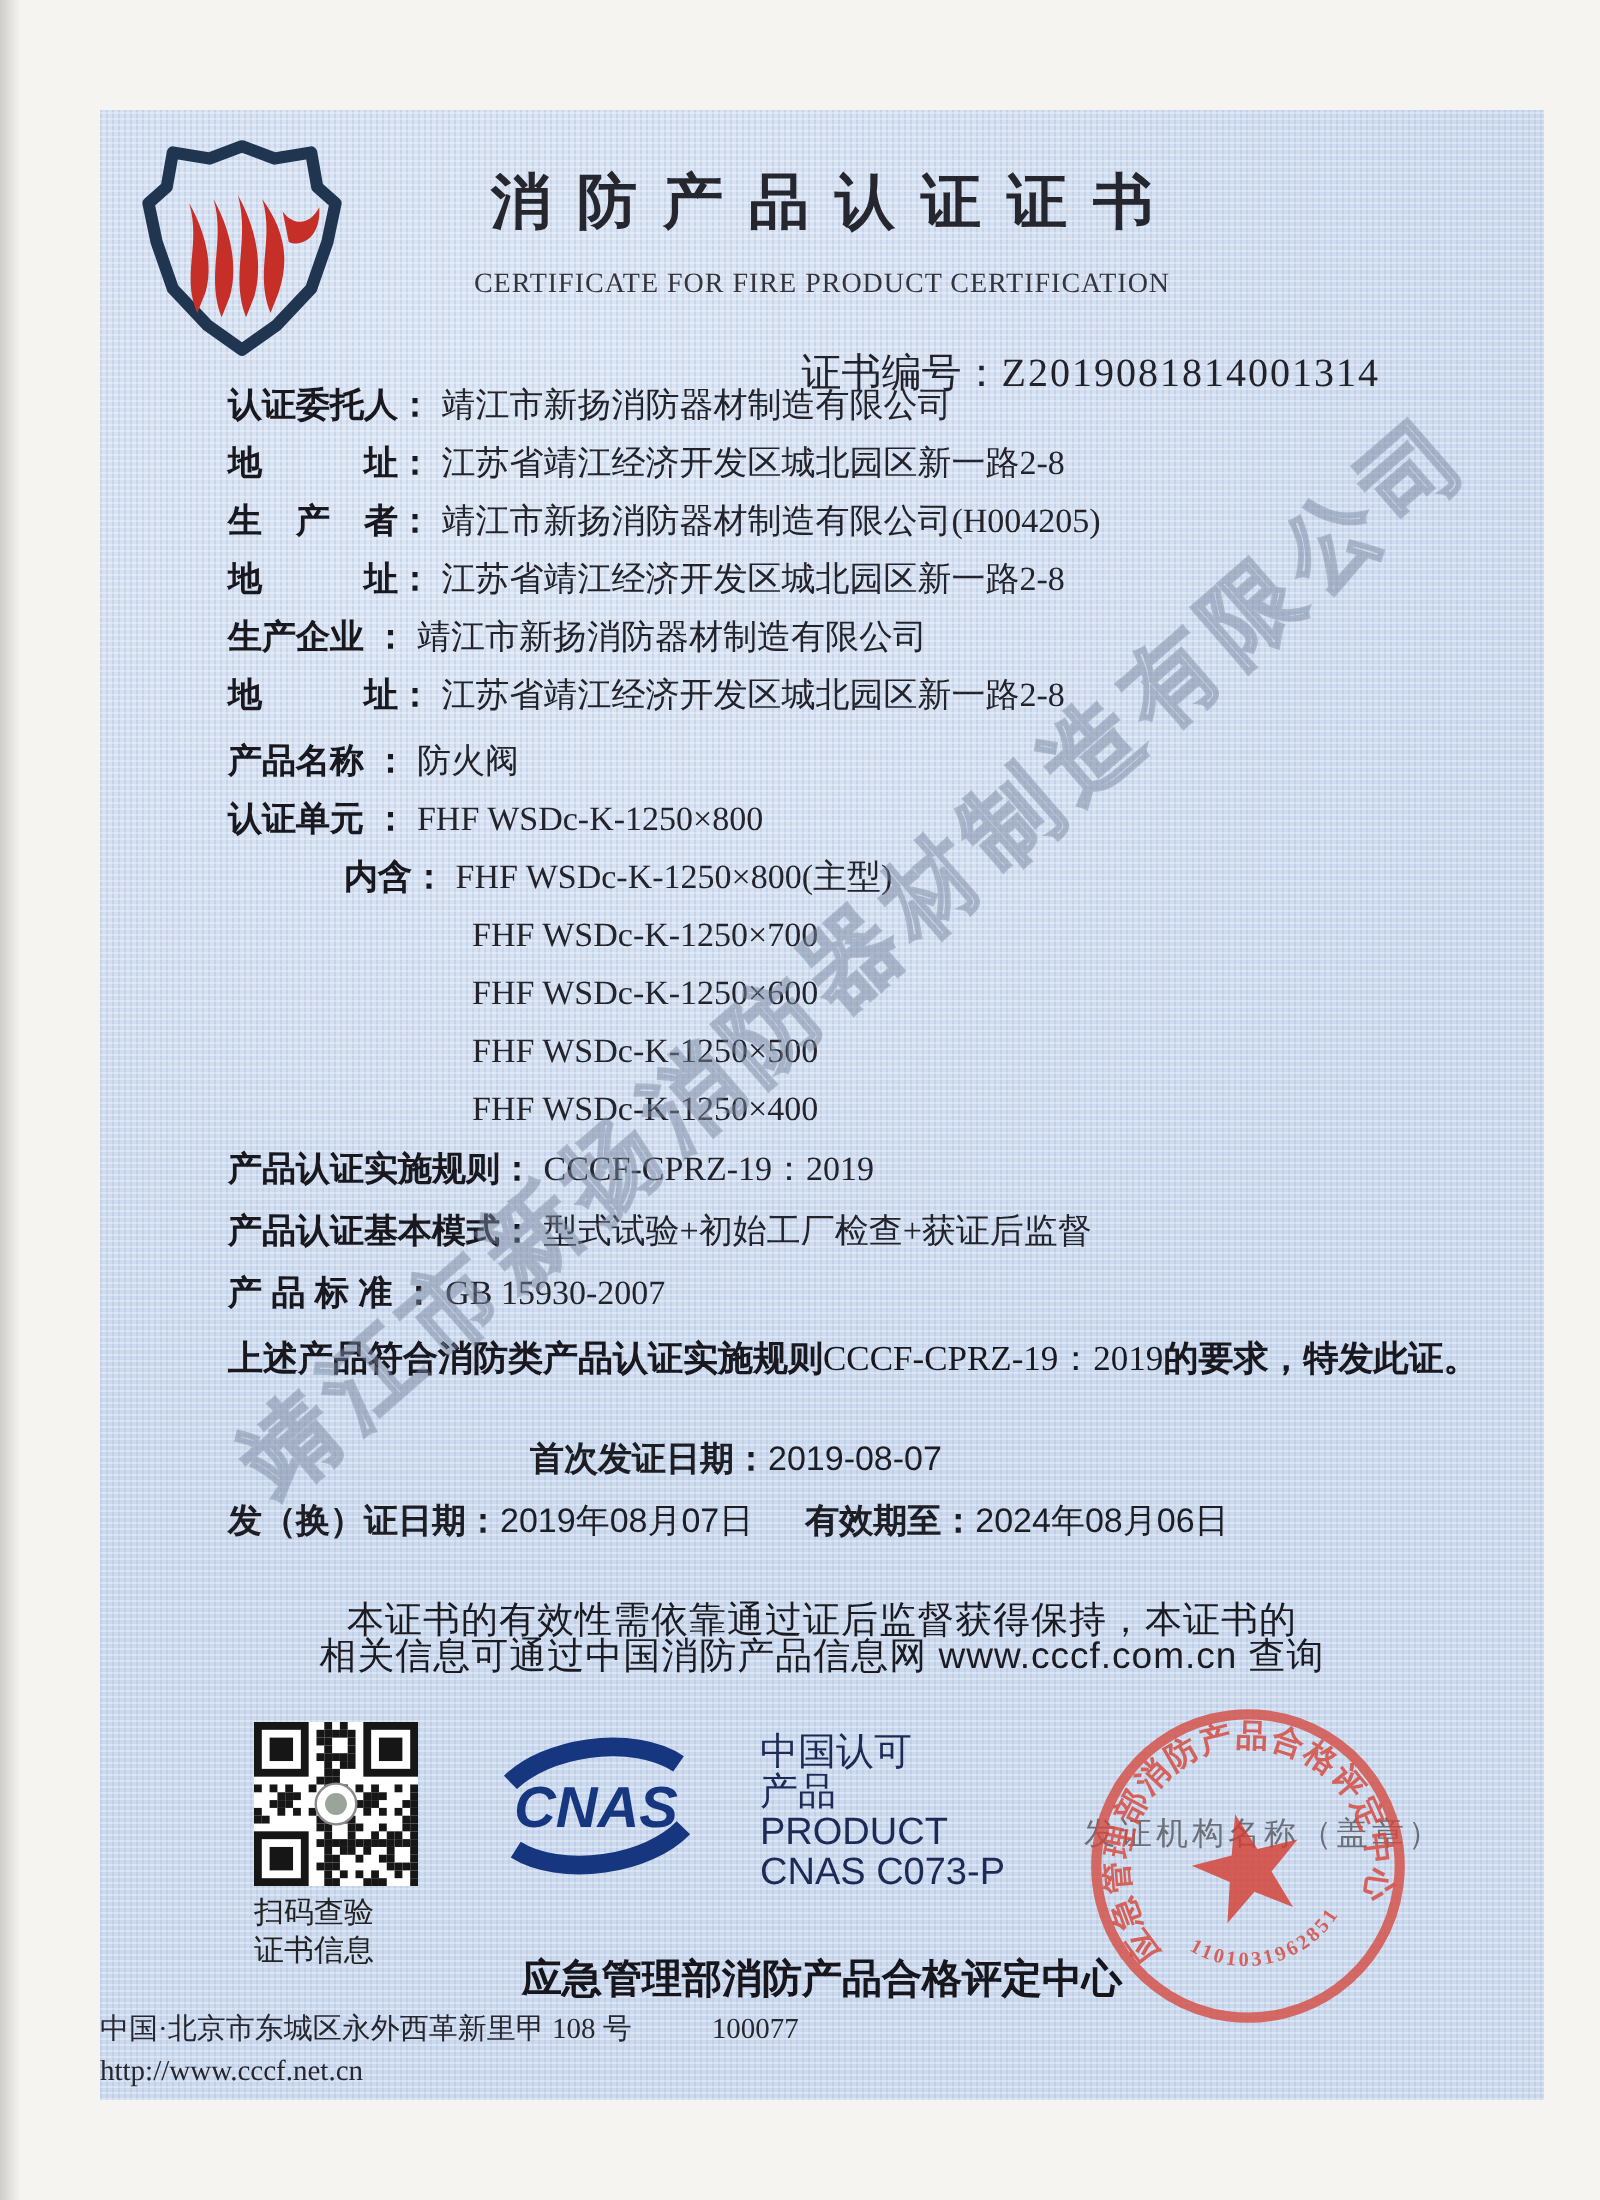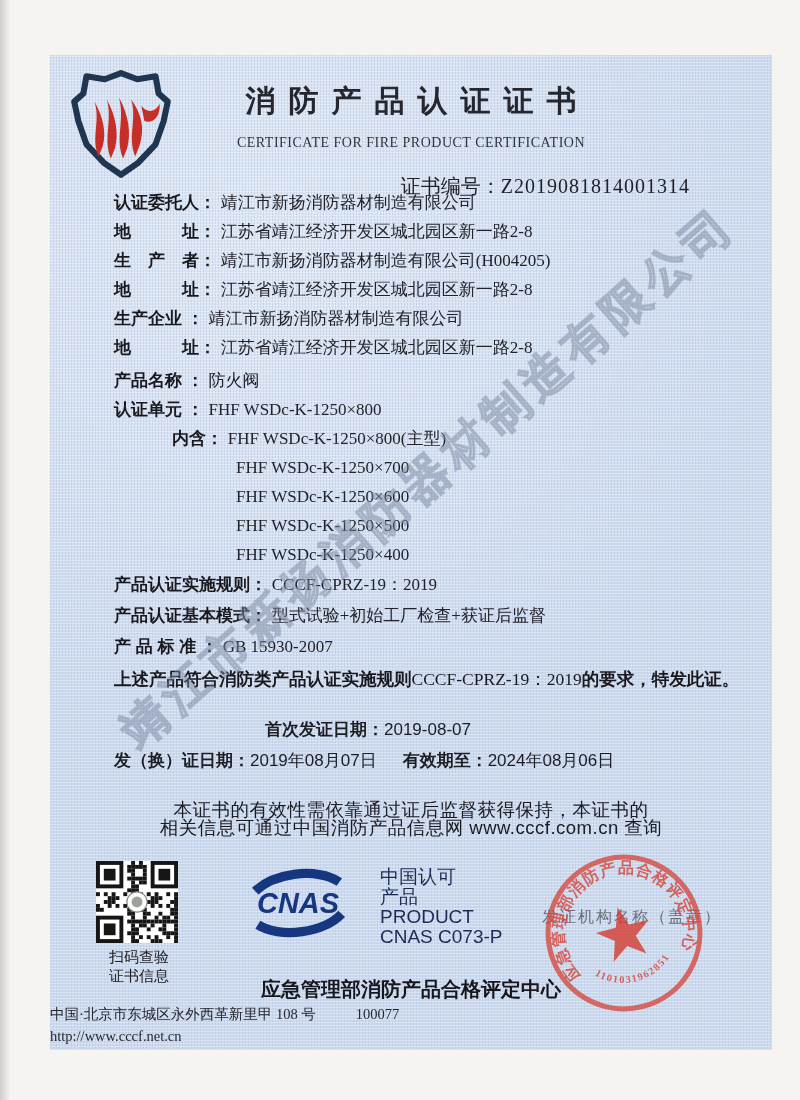--- a/index.html
+++ b/index.html
@@ -50,21 +50,21 @@
   .issueline  { position:absolute; left:64px;  top:694px; font-size:17px; z-index:2;}
   .lab-b { font-weight:bold; }
   .val-s { font-family:Liberation Sans, sans-serif; }
   .sp { display:inline-block; width:26px; }
 
   .note { position:absolute; width:100%; text-align:center; font-size:18.5px;
           color:#1b1b22; letter-spacing:.5px; z-index:2;}
   .note1 { top:742px; } .note2 { top:760px; }
 
   
-  .qrbox { position:absolute; left:46px; top:806px; width:86px; text-align:center; z-index:2;}
+  .qrbox { position:absolute; left:77px; top:806px; width:86px; text-align:left; z-index:2;}
   .qrbox svg { width:82px; height:82px; background:#fff; display:block; }
   .qrcaption { margin-top:4px; font-size:15px; line-height:19px; color:#222; }
 
   .cnas { position:absolute; left:192px; top:808px; width:112px; height:72px; z-index:2;}
   .cnastext { position:absolute; left:330px; top:812px; font-size:19px; line-height:20px;
               color:#1d2a55; z-index:2;}
 
   .sealholder { position:absolute; left:492px; top:796px; width:164px; height:164px;
                 transform:rotate(-14deg); z-index:4; opacity:.92; }
   .sealtext { position:absolute; left:492px; top:852px; font-size:16px; letter-spacing:2px;

